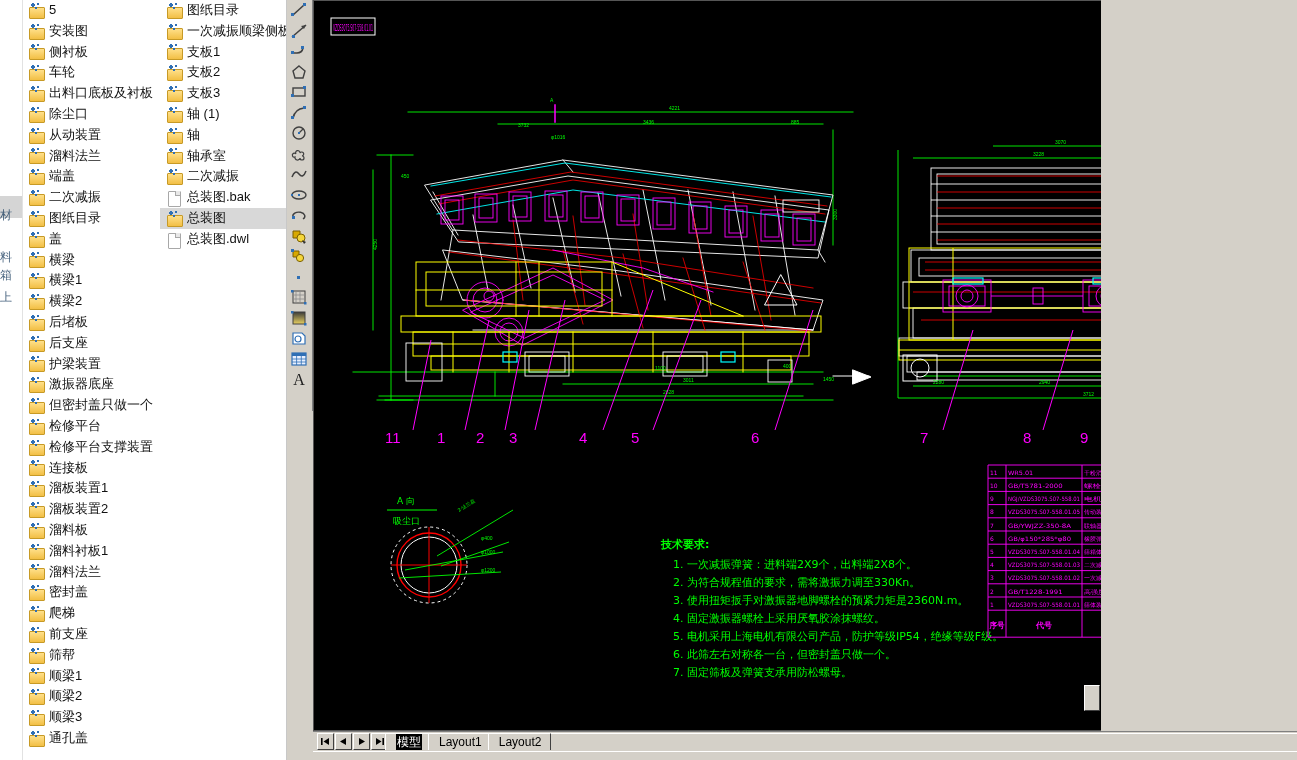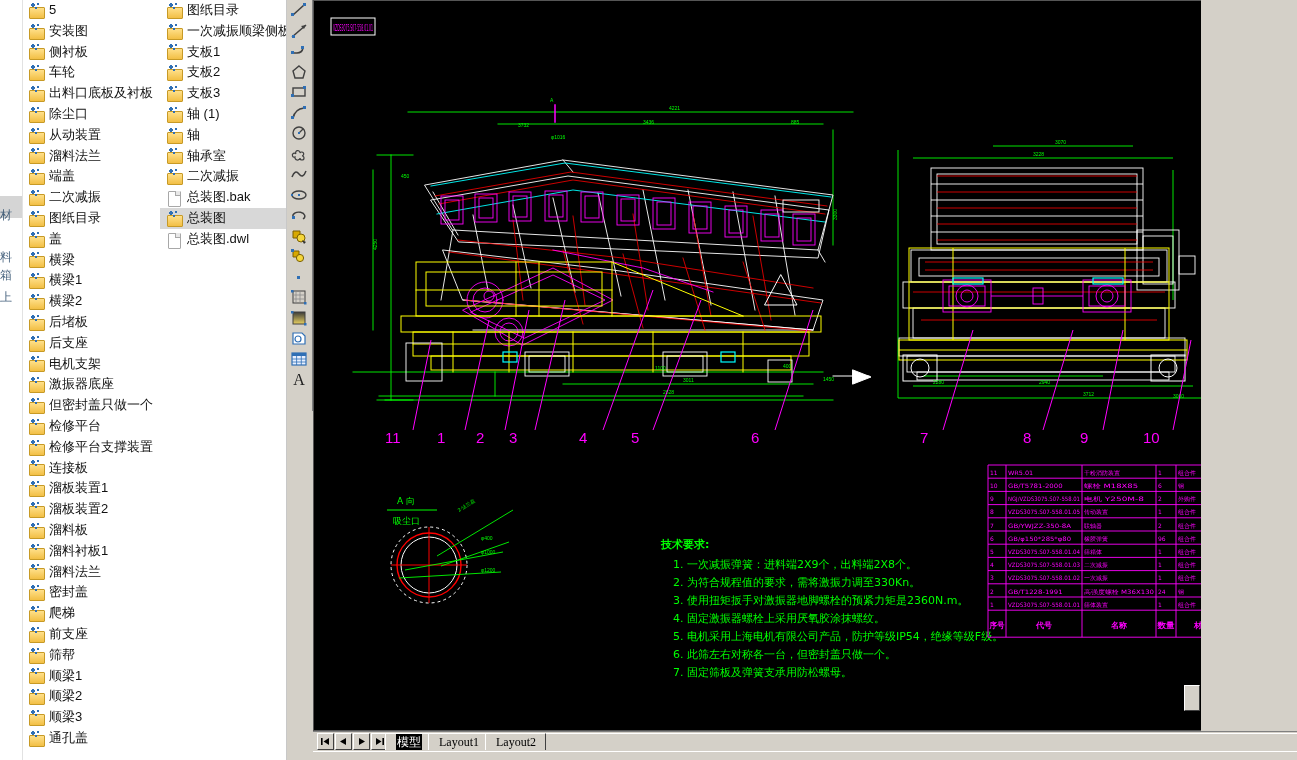--- a/index.html
+++ b/index.html
@@ -79,21 +79,21 @@
     box-sizing:border-box;padding-top:0px;
   }
   .tb-btn{
     width:24px;height:20.5px;display:flex;align-items:center;justify-content:center;
     position:relative;
   }
   .tb-btn svg{display:block;}
 
   
   #canvas-wrap{
-    position:absolute;left:26px;top:0;width:888px;height:731px;
+    position:absolute;left:26px;top:0;width:788px;height:731px;
     background:#000;overflow:hidden;
   }
   #canvas{position:absolute;left:0;top:0;width:984px;height:731px;}
   #canvas-border{
     position:absolute;left:0;top:0;width:984px;height:731px;
     border:1px solid #555;box-sizing:border-box;pointer-events:none;
   }
   #scroll-thumb{
     position:absolute;right:1px;bottom:20px;width:14px;height:24px;
     background:#d4d0c8;border:1px solid #fff;border-right-color:#404040;border-bottom-color:#404040;
@@ -106,21 +106,21 @@
     display:flex;align-items:center;padding-left:4px;box-sizing:border-box;
   }
   .navbtn{
     width:15px;height:15px;margin-right:1px;
     background:#d4d0c8;border:1px solid #fff;border-right-color:#404040;border-bottom-color:#404040;
     display:flex;align-items:center;justify-content:center;
   }
   .navbtn svg{display:block;}
   .layout-tab{
     height:16px;line-height:16px;padding:0 9px 0 10px;margin-left:-4px;
-    font-family:Liberation Serif, serif;font-size:12px;
+    font-family:Liberation Sans, sans-serif;font-size:12px;
     color:#000;position:relative;
     border-left:1px solid #fff;border-top:1px solid #fff;border-right:1px solid #404040;
     background:#d4d0c8;
     transform:skewX(0deg);
     white-space:nowrap;
   }
   .layout-tab:first-of-type{margin-left:4px;}
   .layout-tab .tabtext{display:inline-block;}
   .layout-tab.active .tabtext{background:#000;color:#fff;padding:0 1px;}
   #tabbar-rest{flex:1;height:16px;border-top:1px solid #fff;}
@@ -210,21 +210,21 @@
       <div class="file-item">
         <span class="ficon dwg"></span>
         <span class="fname">后堵板</span>
       </div>
       <div class="file-item">
         <span class="ficon dwg"></span>
         <span class="fname">后支座</span>
       </div>
       <div class="file-item">
         <span class="ficon dwg"></span>
-        <span class="fname">电机支架</span>
+        <span class="fname">护梁装置</span>
       </div>
       <div class="file-item">
         <span class="ficon dwg"></span>
         <span class="fname">激振器底座</span>
       </div>
       <div class="file-item">
         <span class="ficon dwg"></span>
         <span class="fname">但密封盖只做一个</span>
       </div>
       <div class="file-item">

